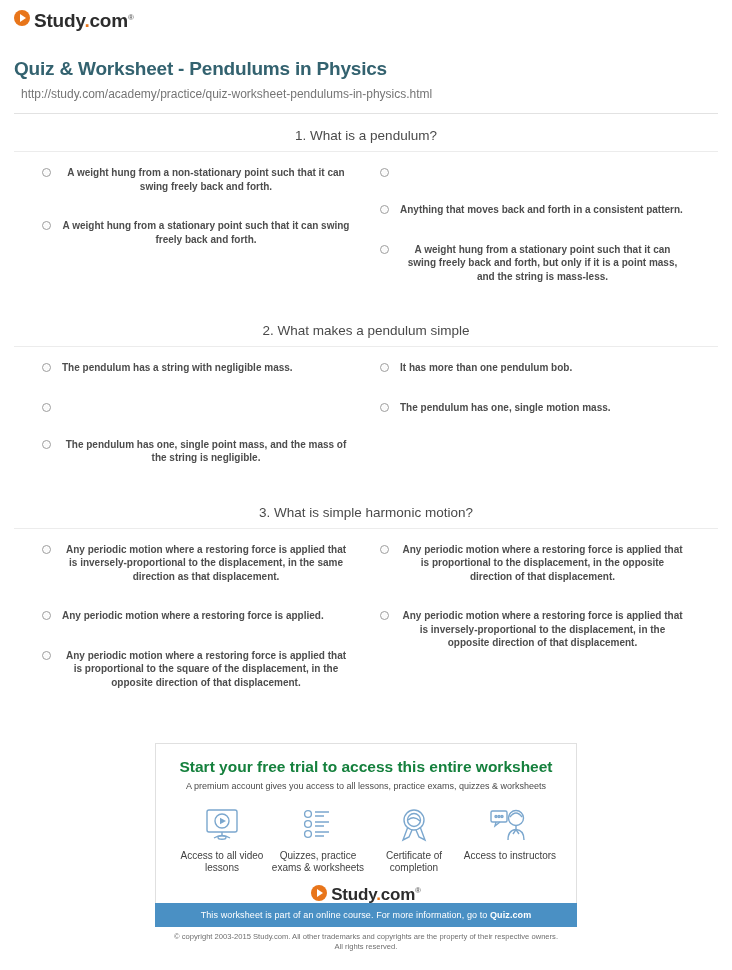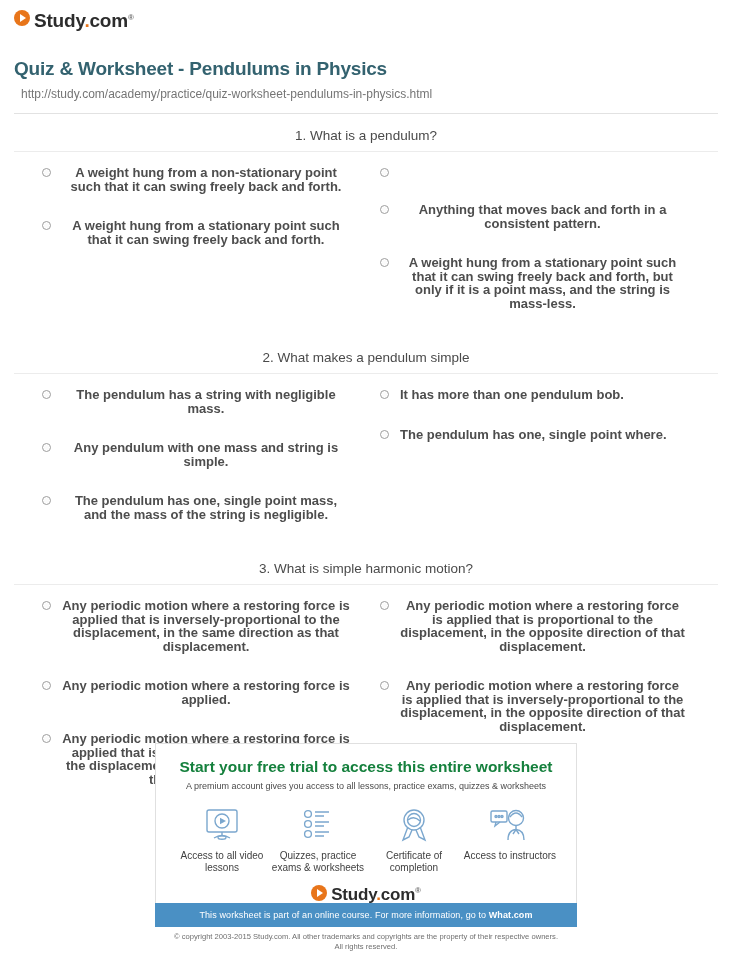--- a/index.html
+++ b/index.html
@@ -50,21 +50,21 @@
   .col { width: 50%; padding-left: 28px; }
   .col.right { padding-left: 14px; }
   .answer { display: flex; align-items: flex-start; margin-bottom: 26px; }
   .radio {
     width: 9px; height: 9px; border-radius: 50%;
     border: 1px solid #9e9e9e; background: #fbfbfb;
     flex: 0 0 auto; margin-top: 2px; margin-right: 11px;
     box-shadow: inset 0 0 0 1px #ffffff;
   }
   .answer-text {
-    font-size: 13px; line-height: 13.5px; font-weight: bold;
+    font-size: 10px; line-height: 13.5px; font-weight: bold;
     color: #4d4d4d; max-width: 288px;
   }
   .col.right .answer-text { max-width: 285px; }
 
   
   .promo {
     position: absolute; left: 155px; top: 743px;
     width: 422px; background: #fff;
     border: 1px solid #e0e0e0; border-bottom: none;
     text-align: center; padding: 14px 10px 8px 10px;
@@ -140,35 +140,34 @@
       <p class="q-title">2. What makes a pendulum simple</p>
       <div class="q-rule"></div>
       <div class="answers">
         <div class="col left">
           <div class="answer">
             <span class="radio"></span>
             <span class="answer-text">The pendulum has a string with negligible mass.</span>
           </div>
           <div class="answer">
             <span class="radio"></span>
-            <span class="answer-text">Any pendulum with one mass and string is simple.</span>
           </div>
           <div class="answer">
             <span class="radio"></span>
             <span class="answer-text">The pendulum has one, single point mass, and the mass of the string is negligible.</span>
           </div>
         </div>
         <div class="col right">
           <div class="answer">
             <span class="radio"></span>
             <span class="answer-text">It has more than one pendulum bob.</span>
           </div>
           <div class="answer">
             <span class="radio"></span>
-            <span class="answer-text">The pendulum has one, single point where.</span>
+            <span class="answer-text">The pendulum has one, single motion mass.</span>
           </div>
         </div>
       </div>
     </div>
     <div class="question">
       <p class="q-title">3. What is simple harmonic motion?</p>
       <div class="q-rule"></div>
       <div class="answers">
         <div class="col left">
           <div class="answer">
@@ -267,19 +266,19 @@
 
   <div class="promo-logo">
     <span class="logo">
       <span class="logo-mark"></span>
       <span class="logo-text"><span>Study</span><span class="dot">.</span><span>com</span><span class="logo-tm">®</span></span>
     </span>
   </div>
 </div>
 
 <div class="promo-bar">
-  <span>This worksheet is part of an online course. For more information, go to </span><b>What.com</b>
+  <span>This worksheet is part of an online course. For more information, go to </span><b>Quiz.com</b>
 </div>
 
 <div class="footer">
   <div>© copyright 2003-2015 Study.com. All other trademarks and copyrights are the property of their respective owners.</div>
   <div>All rights reserved.</div>
 </div>
 
 </body></html>

